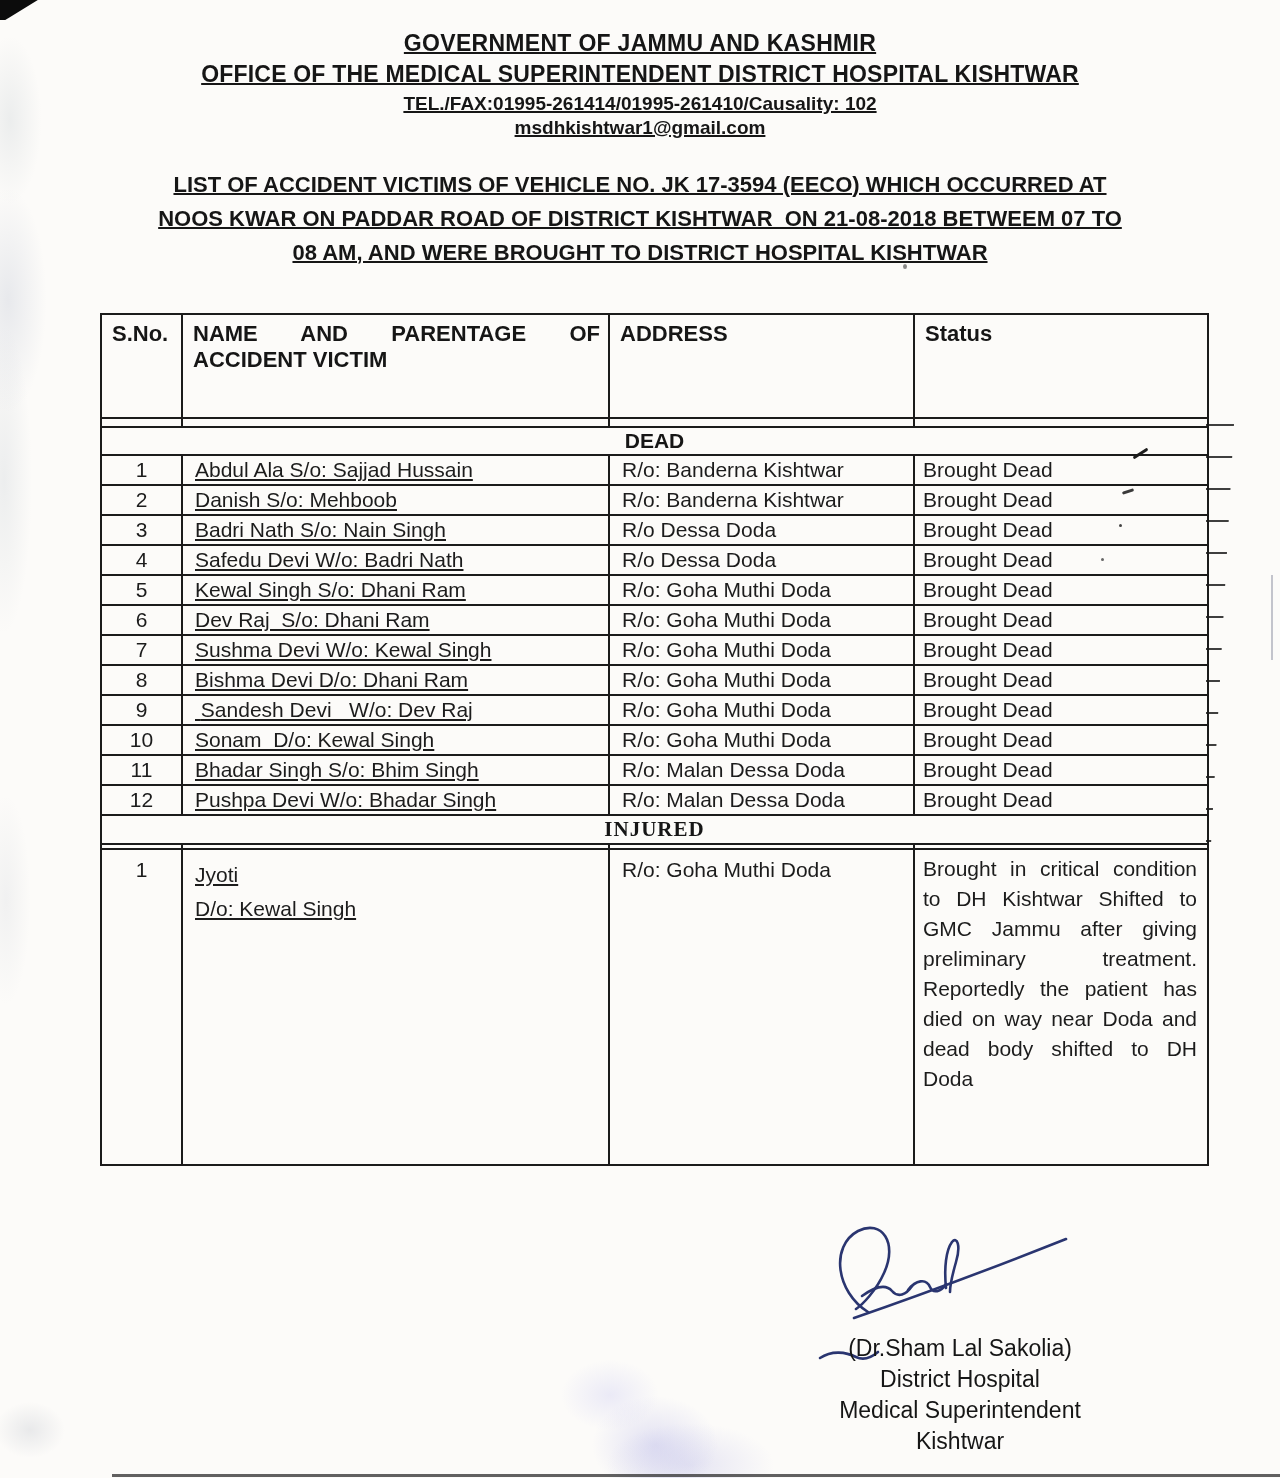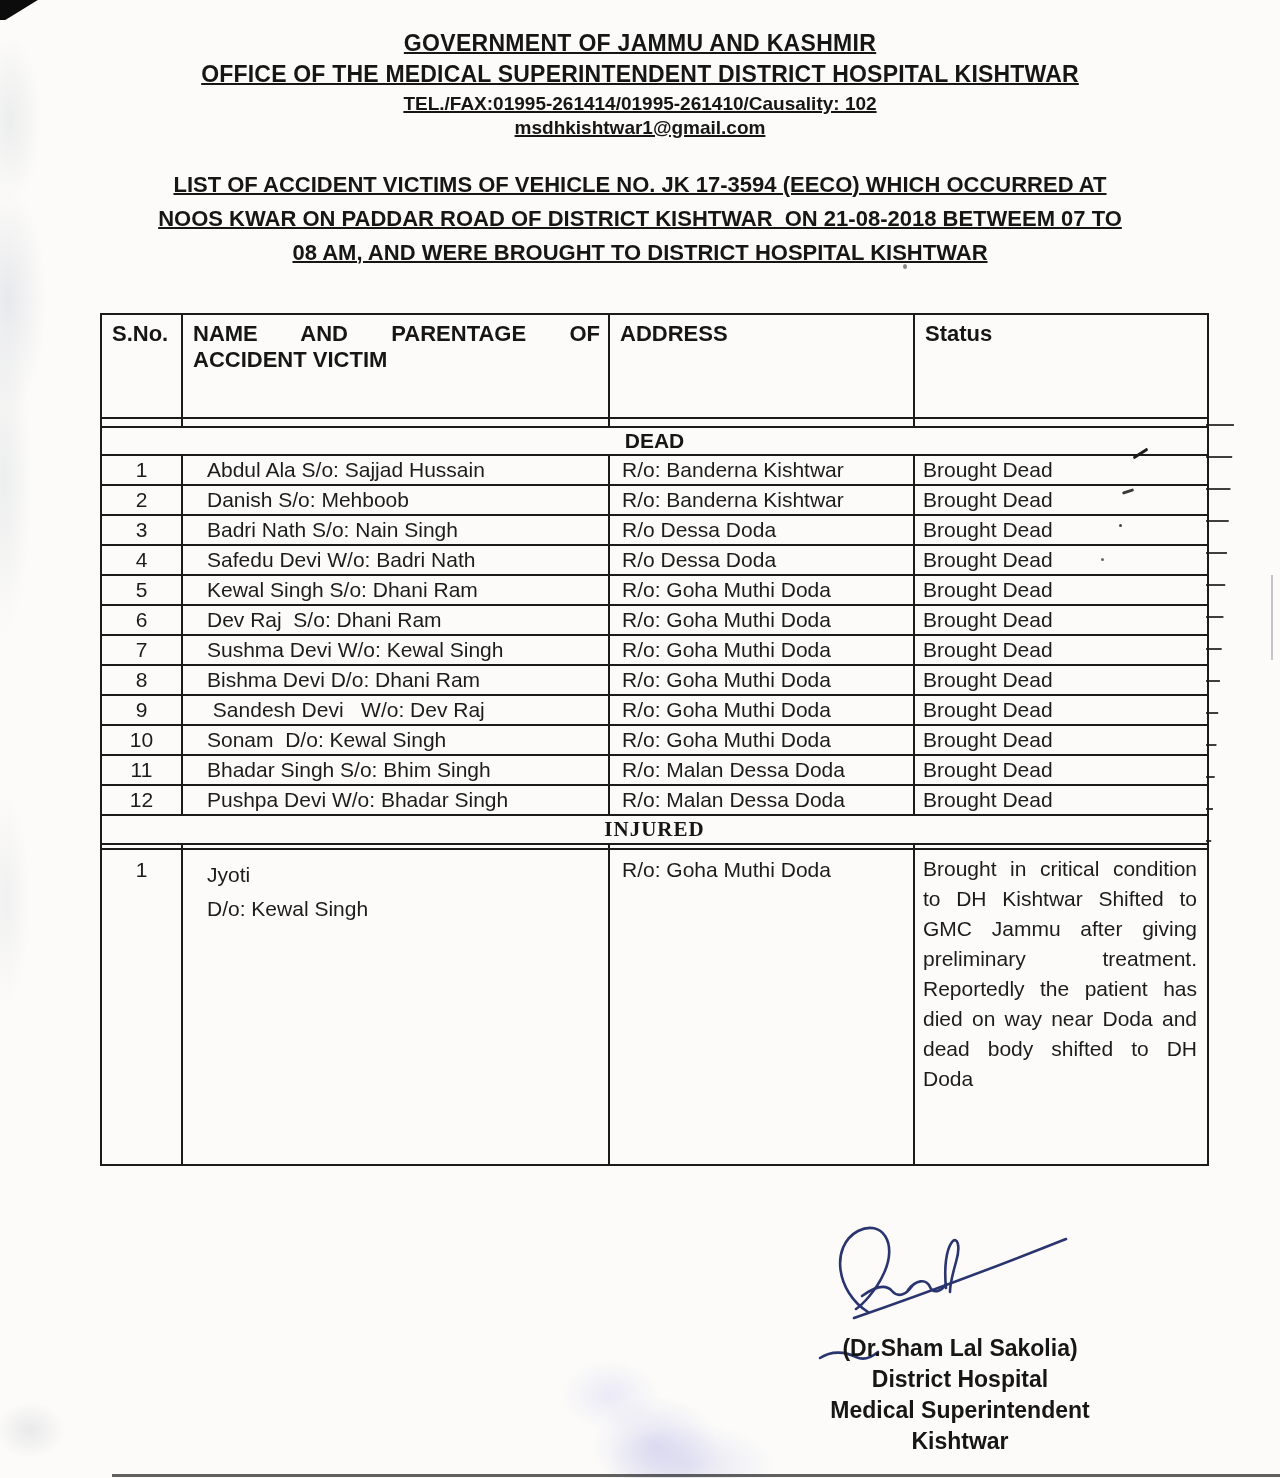--- a/index.html
+++ b/index.html
@@ -37,36 +37,36 @@
   .th-name-l1{text-align:justify;text-align-last:justify;}
   tr.spacer1{height:9px;}
   tr.spacer2{height:5px;}
   tr.spacer1 td,tr.spacer2 td{padding:0;}
   tr.section{height:27px;}
   tr.section td{text-align:center;font-weight:bold;font-size:21px;}
   td.injured-label{font-family:"Liberation Serif","DejaVu Serif",serif;letter-spacing:1px;font-size:22px;}
   tr.data{height:30px;}
   tr.data td{font-size:21px;color:#1c1c1c;white-space:pre-wrap;}
   td.c-sno{text-align:center;}
-  td.c-name{padding-left:24px;}
+  td.c-name{padding-left:12px;text-decoration:underline;}
   td.c-addr{padding-left:12px;}
   td.c-status{padding-left:8px;}
   tr.injured-data{height:316px;}
   tr.injured-data td{vertical-align:top;font-size:21px;color:#1c1c1c;}
   tr.injured-data td.c-sno{padding-top:8px;}
   tr.injured-data td.c-name{padding-top:8px;line-height:34px;margin-left:35px;}
   tr.injured-data td.c-addr{padding-top:8px;}
   tr.injured-data td.c-status{padding:4px 10px 0 8px;text-align:justify;line-height:30px;}
   
   .row-ticks{left:1206px;top:424px;width:28px;height:420px;
     background:repeating-linear-gradient(to bottom, rgba(30,30,30,.85) 0 2px, transparent 2px 32px);
     clip-path:polygon(0 0,100% 0,18% 100%,0 100%);}
   
   .sig-svg{left:780px;top:1200px;}
-  .sig-block{left:770px;top:1333px;width:380px;text-align:center;font-weight:bold;font-size:23px;line-height:31px;}
+  .sig-block{left:770px;top:1333px;width:380px;text-align:center;font-weight:normal;font-size:23px;line-height:31px;}
   
   .corner-mark{left:0;top:0;width:44px;height:20px;background:#0c0c0c;clip-path:polygon(0 0,86% 0,12% 100%,0 100%);}
   .bottom-line{left:112px;right:0;bottom:1px;height:3px;background:#3a3a3a;opacity:.8;}
   .right-streak{left:1271px;top:575px;width:2px;height:85px;background:rgba(90,95,120,.35);}
   .pen-m1{left:1132px;top:452px;width:17px;height:3px;background:#1d1d1d;transform:rotate(-33deg);border-radius:2px;}
   .pen-m2{left:1122px;top:490px;width:12px;height:3px;background:#3a3a3a;transform:rotate(-18deg);border-radius:2px;}
   .pen-m3{left:1119px;top:524px;width:3px;height:3px;background:#444;border-radius:50%;}
   .pen-m4{left:1101px;top:558px;width:3px;height:3px;background:#666;border-radius:50%;}
   .title-dot{left:903px;top:264px;width:4px;height:5px;background:#555;border-radius:50%;opacity:.7;}
 </style>

